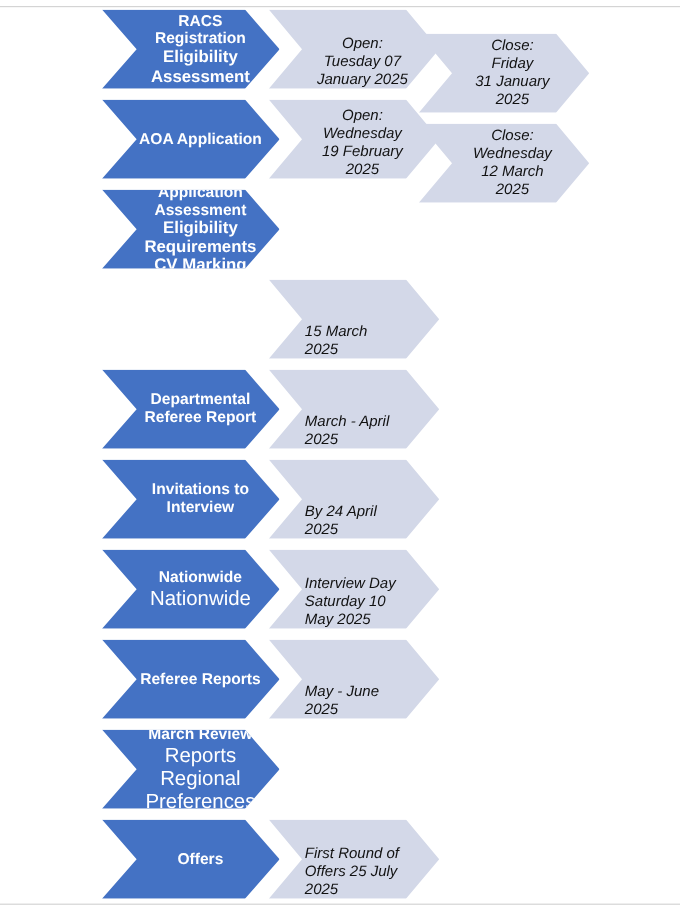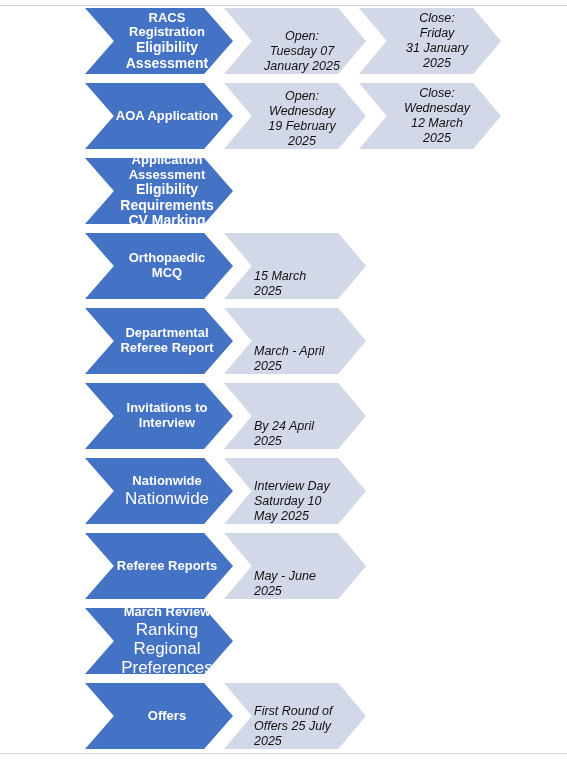--- a/index.html
+++ b/index.html
@@ -63,21 +63,21 @@
   }
 
   
   .chev.date {
     background: #d3d8e8;
     -webkit-clip-path: polygon(0 0, 80.5% 0, 100% 50%, 80.5% 100%, 0 100%, 19.5% 50%);
     clip-path: polygon(0 0, 80.5% 0, 100% 50%, 80.5% 100%, 0 100%, 19.5% 50%);
     padding: 0 12px 0 26px;
   }
   .chev.date.d1 { left: 224px; width: 142px; align-items: flex-end; }
-  .chev.date.d2 { left: 359px; width: 142px; }
+  .chev.date.d2 { left: 349px; width: 142px; margin-top: 20px; }
 
   
   .stage-text {
     color: #ffffff;
     text-align: center;
     line-height: 1.12;
     width: 100%;
   }
   .stage-text .head {
     font-weight: bold;
@@ -157,26 +157,20 @@
         <div class="stage-text">
           <span class="head">Application</span>
           <span class="head">Assessment</span>
           <span class="sub">Eligibility</span>
           <span class="sub">Requirements</span>
           <span class="sub">CV Marking</span>
         </div>
       </div>
     </div>
     <div class="row">
-      <div class="chev stage">
-        <div class="stage-text">
-          <span class="head">Orthopaedic</span>
-          <span class="head">MCQ</span>
-        </div>
-      </div>
       <div class="chev date d1">
         <div class="date-text left">15 March
 2025</div>
       </div>
     </div>
     <div class="row">
       <div class="chev stage">
         <div class="stage-text">
           <span class="head">Departmental</span>
           <span class="head">Referee Report</span>
@@ -220,21 +214,21 @@
       </div>
       <div class="chev date d1">
         <div class="date-text left">May -  June
 2025</div>
       </div>
     </div>
     <div class="row">
       <div class="chev stage">
         <div class="stage-text">
           <span class="head">March Review</span>
-          <span class="plain">Ranking</span>
+          <span class="plain">Reports</span>
           <span class="plain">Regional</span>
           <span class="plain">Preferences</span>
         </div>
       </div>
     </div>
     <div class="row">
       <div class="chev stage">
         <div class="stage-text">
           <span class="head">Offers</span>
         </div>

